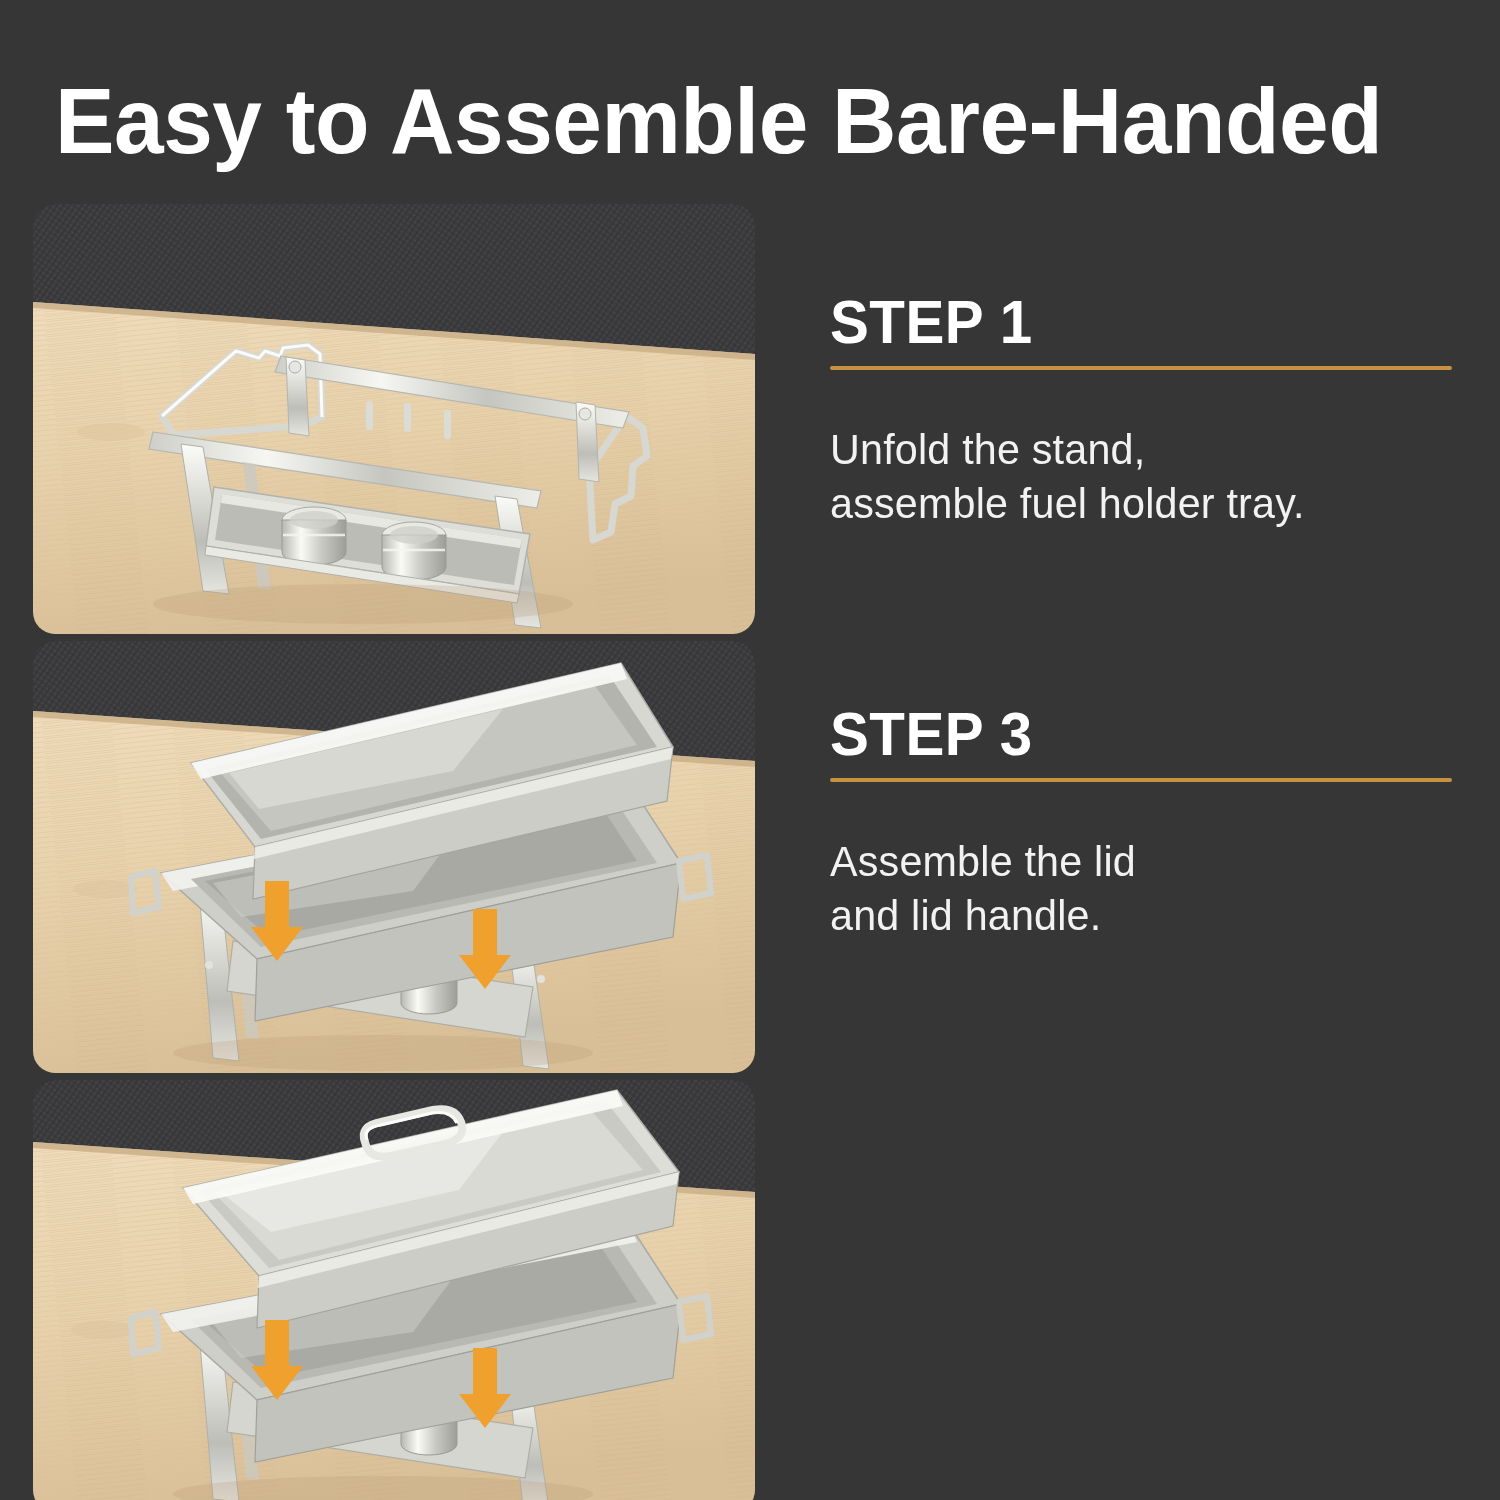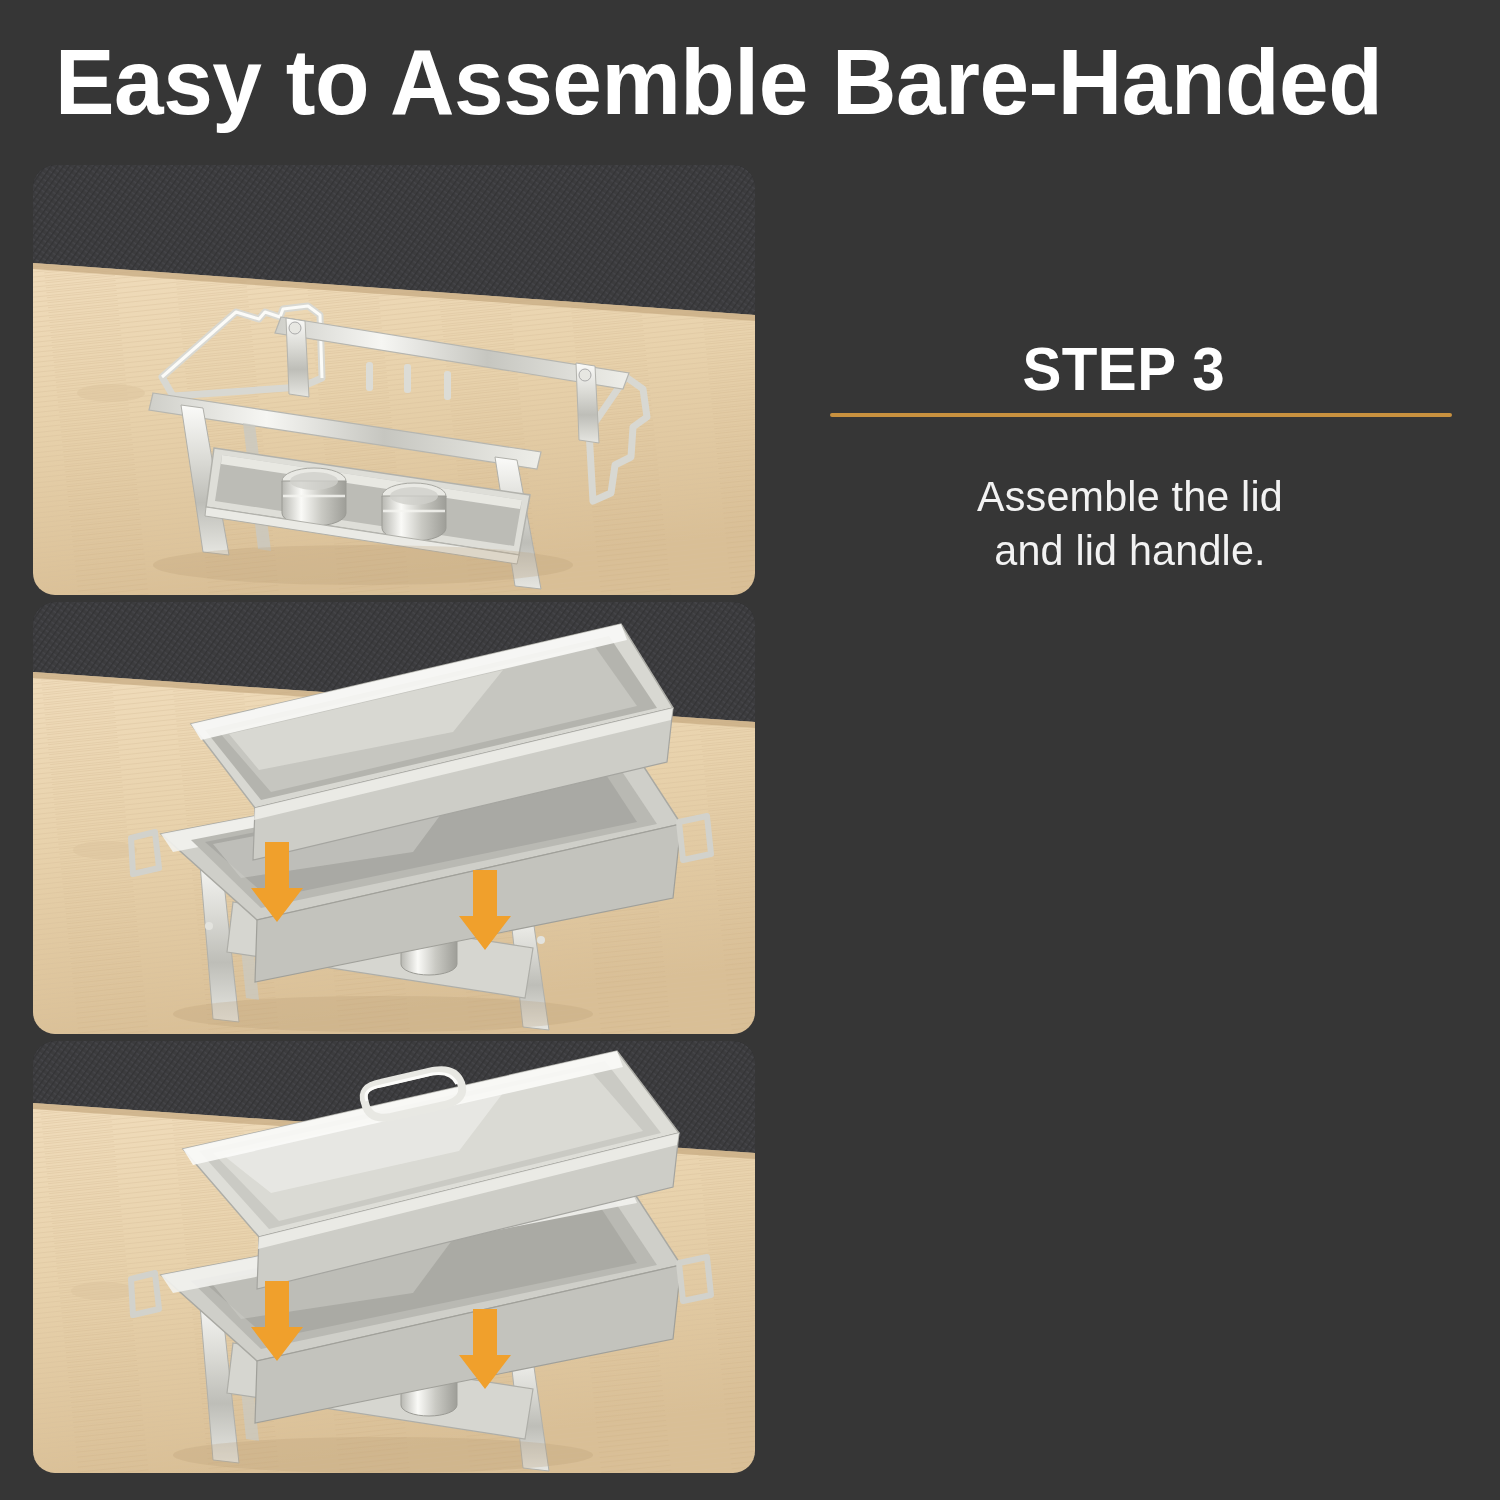--- a/index.html
+++ b/index.html
@@ -2,21 +2,21 @@
 <html><head>
 <meta charset="utf-8">
 <style>
   html,body{margin:0;padding:0;}
   body{
     width:1500px;height:1500px;
     background:#363636;
     font-family:"Liberation Sans", sans-serif;
     overflow:hidden;
   }
-  .page{position:relative;width:1500px;height:1220px;}
+  .page{position:relative;width:1500px;height:1220px;margin-top:39px;}
 
   
   .title{
     position:absolute;left:55px;top:30px;width:1420px;
     color:#ffffff;
     font-family:"Liberation Sans", sans-serif;
     font-weight:bold;
     font-size:92px;
     line-height:104px;
     letter-spacing:-0.5px;
@@ -36,21 +36,21 @@
     background:#2a2a2a;
   }
   .photo.p2,.photo.p3{height:432px;}
   .photo svg{display:block;width:100%;height:100%;}
 
   
   .steps{position:absolute;left:830px;top:165px;width:625px;}
   .step{position:relative;}
   .step.s1{padding-top:86px;}
   .step.s2{padding-top:170px;}
-  .step.s3{padding-top:172px;text-align:center;}
+  .step.s3{padding-top:172px;}
   .step-head{
     color:#ffffff;
     font-family:"Liberation Sans", sans-serif;
     font-weight:bold;
     font-size:62px;
     line-height:64px;
     letter-spacing:0.5px;
     transform:scaleX(0.94);
     transform-origin:left center;
     white-space:nowrap;
@@ -281,20 +281,26 @@
         </g>
 
         <ellipse cx="350" cy="414" rx="210" ry="18" fill="#b99c72" opacity="0.25"></ellipse>
       </svg>
     </div>
 
   </div>
 
   <div class="steps">
 
+    <div class="step s1">
+      <div class="step-head">STEP 1</div>
+      <div class="step-rule"></div>
+      <div class="step-body">Unfold the stand,
+assemble fuel holder tray.</div>
+    </div>
 
 
     <div class="step s3">
       <div class="step-head">STEP 3</div>
       <div class="step-rule"></div>
       <div class="step-body">Assemble the lid
 and lid handle.</div>
     </div>
 
   </div>

